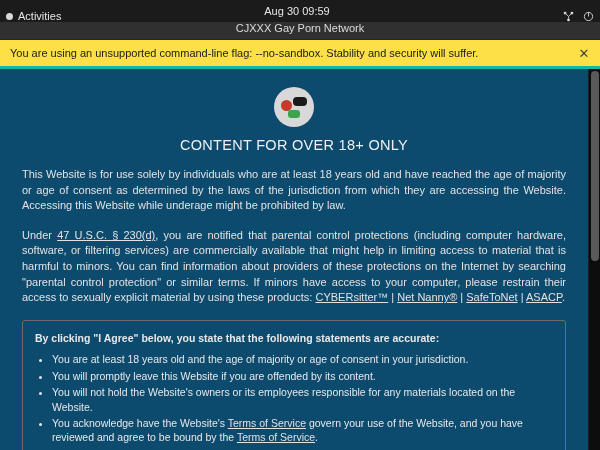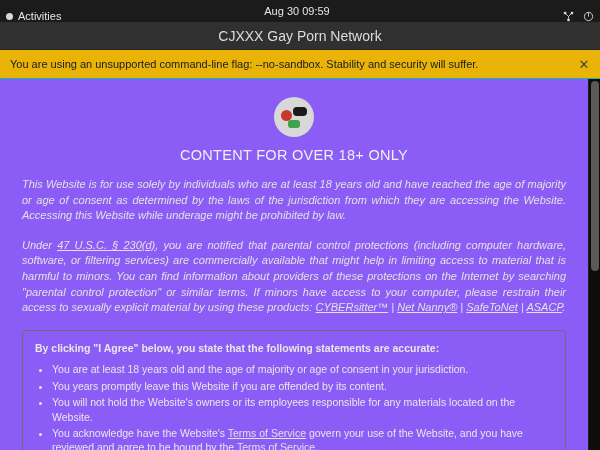--- a/index.html
+++ b/index.html
@@ -39,53 +39,52 @@
     pointer-events: none;
     font-size: 11px;
   }
   .topbar .right {
     margin-left: auto; display: flex; align-items: center; gap: 9px;
   }
   .sysicon { width: 11px; height: 11px; display: inline-block; }
 
   
   .winbar {
-    height: 28px;
+    height: 18px;
     background: #303030;
     color: #dcdcdc;
-    font-size: 14px;
+    font-size: 11px;
     display: flex;
-    align-items: center;
     justify-content: center;
     border-bottom: 1px solid #262626;
   }
 
   
   .infobar {
     height: 29px;
-    background: #eab308;
-    border-bottom: 1px solid #14b8a6;
+    background: #fde047;
+    border-bottom: 3px solid #14b8a6;
     display: flex;
     align-items: center;
     padding: 0 8px 0 10px;
     color: #202020;
     font-size: 11px;
   }
   .infobar .msg { flex: 1; }
   .infobar .close {
     width: 16px; height: 16px;
     display: flex; align-items: center; justify-content: center;
     color: #444; font-size: 13px; line-height: 1; cursor: pointer;
   }
 
   
   .page {
     position: relative;
     height: 381px;
-    background: #8b5cf6;
+    background: #0c4a6e;
     color: #e8e8e8;
     overflow: hidden;
   }
   .content {
     padding: 18px 22px 0 22px;
     width: 588px;
   }
   .logo-wrap { display: flex; justify-content: center; margin-bottom: 10px; }
   .logo {
     width: 40px; height: 40px; border-radius: 50%;
@@ -118,21 +117,20 @@
     letter-spacing: .3px;
     margin: 0 0 14px 0;
     color: #f0f0f0;
   }
   p.para {
     font-size: 11px;
     line-height: 1.42;
     margin: 0 0 14px 0;
     text-align: justify;
     color: #e2e2e2;
-    font-style: italic;
   }
   a.lnk { color: #e2e2e2; text-decoration: underline; }
 
   .box {
     border: 1px solid #6d6d6d;
     border-radius: 3px;
     padding: 10px 12px 12px 12px;
     margin-top: 2px;
   }
   .box .lead {
@@ -217,21 +215,21 @@
     <p class="para">This Website is for use solely by individuals who are at least 18 years old and have reached the age of majority or age of consent as determined by the laws of the jurisdiction from which they are accessing the Website. Accessing this Website while underage might be prohibited by law.</p>
 
     <p class="para">
       <span>Under </span><a class="lnk" href="#">47 U.S.C. § 230(d)</a><span>, you are notified that parental control protections (including computer hardware, software, or filtering services) are commercially available that might help in limiting access to material that is harmful to minors. You can find information about providers of these protections on the Internet by searching "parental control protection" or similar terms. If minors have access to your computer, please restrain their access to sexually explicit material by using these products: </span><a class="lnk" href="#">CYBERsitter™</a><span> | </span><a class="lnk" href="#">Net Nanny®</a><span> | </span><a class="lnk" href="#">SafeToNet</a><span> | </span><a class="lnk" href="#">ASACP</a><span>.</span>
     </p>
 
     <div class="box">
       <p class="lead">By clicking "I Agree" below, you state that the following statements are accurate:</p>
       <ul>
         <li>You are at least 18 years old and the age of majority or age of consent in your jurisdiction.</li>
-        <li>You years promptly leave this Website if you are offended by its content.</li>
+        <li>You will promptly leave this Website if you are offended by its content.</li>
         <li>You will not hold the Website's owners or its employees responsible for any materials located on the Website.</li>
         <li><span>You acknowledge have the Website's </span><a class="lnk" href="#">Terms of Service</a><span> govern your use of the Website, and you have reviewed and agree to be bound by the </span><a class="lnk" href="#">Terms of Service</a><span>.</span></li>
       </ul>
 
     </div>
 
   </div>
 
   <div class="scrollbar">
     <div class="scrollthumb"></div>

